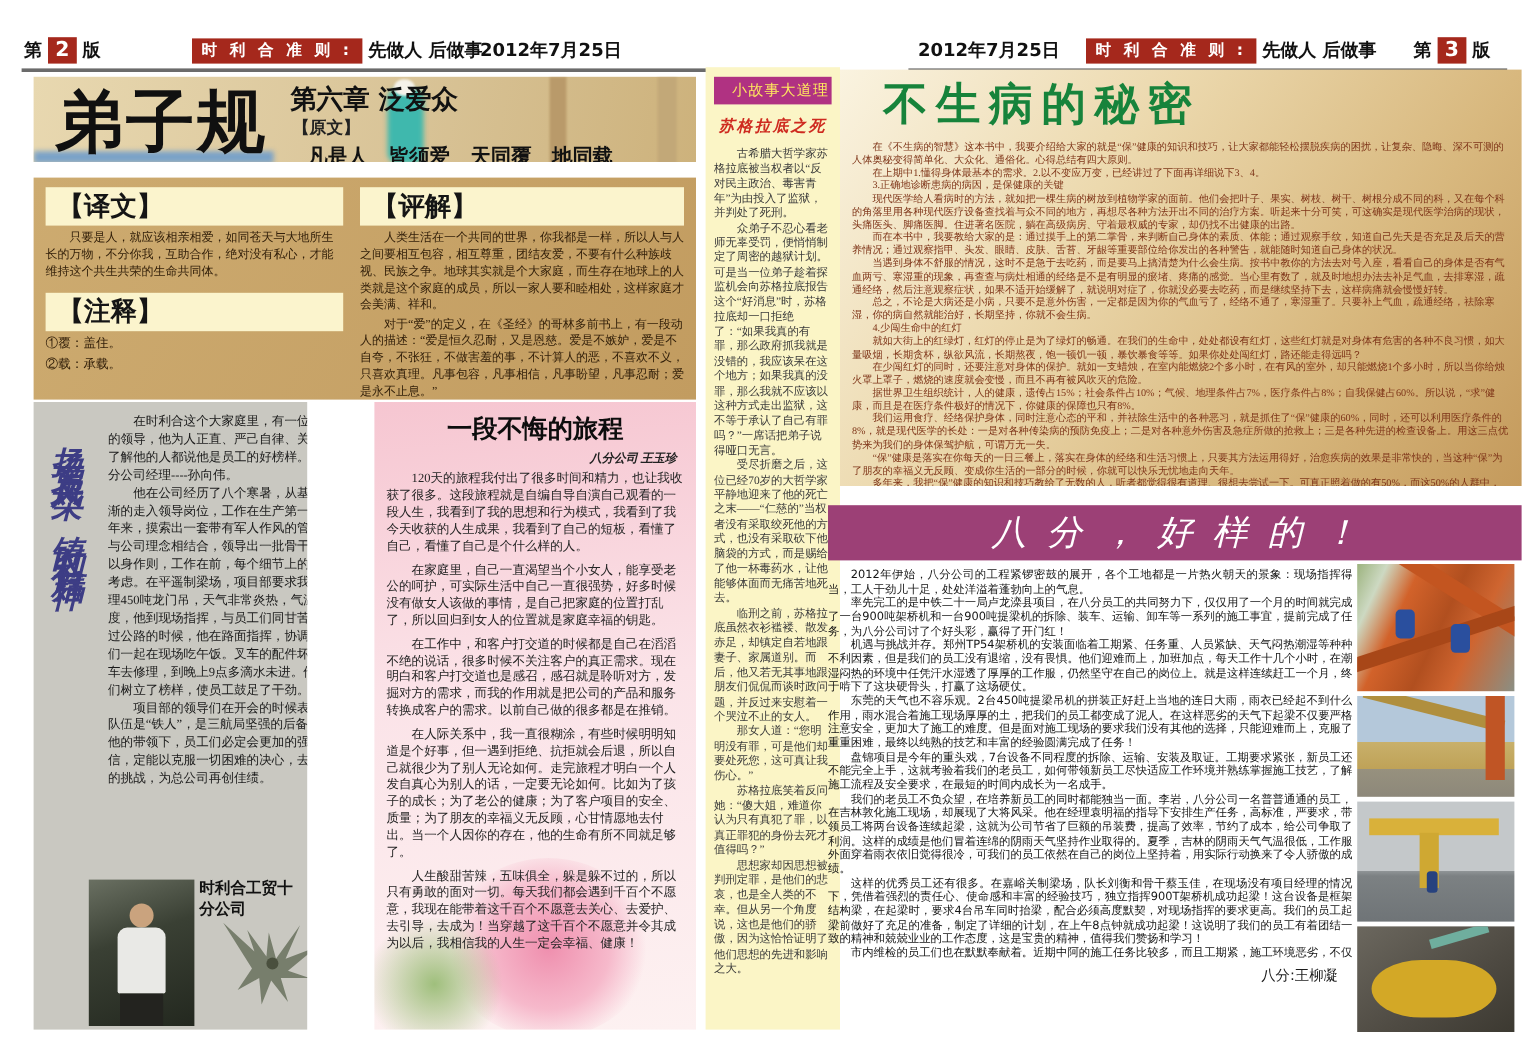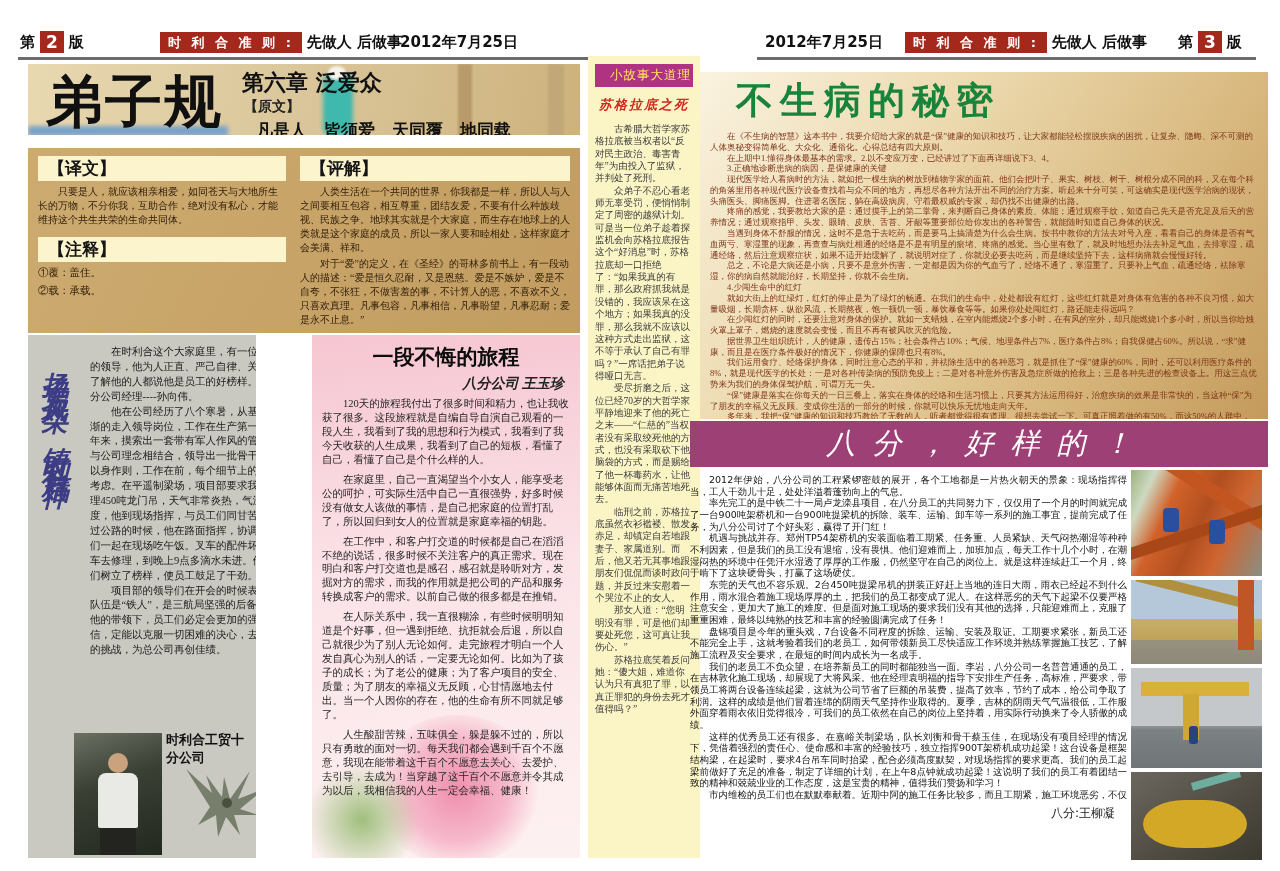--- a/index.html
+++ b/index.html
@@ -27,21 +27,21 @@
   .mh-title{position:absolute;left:18px;top:0px;font-family:"DejaVu Sans",sans-serif;font-weight:bold;
             font-size:57px;color:#101010;letter-spacing:2px;}
   .mh-chapter{position:absolute;left:214px;top:4px;font-family:"DejaVu Sans",sans-serif;font-weight:bold;font-size:22px;color:#111;}
   .mh-origlabel{position:absolute;left:216px;top:34px;font-family:"DejaVu Sans",sans-serif;font-weight:bold;font-size:14px;color:#222;}
   .mh-origtext{position:absolute;left:228px;top:55px;font-family:"DejaVu Sans",sans-serif;font-weight:bold;font-size:17px;color:#111;}
 
   
   .classic{left:28px;top:148px;width:552px;height:185px;background:linear-gradient(120deg,#cdab70,#c29c60);
            display:flex;gap:14px;padding:8px 10px;box-sizing:border-box;overflow:hidden;}
   .ccol1{width:248px;} .ccol2{flex:1;}
-  .secbar{background:#fbf4cd;padding:1px 10px;font-weight:bold;font-size:17px;color:#151515;margin-bottom:4px;}
+  .secbar{background:#fbf4cd;padding:1px 10px;font-weight:bold;font-size:22px;color:#151515;margin-bottom:4px;}
   .sectext{font-size:10px;line-height:1.4;color:#33200a;}
   .sectext p{margin:0 0 2px 0;text-indent:2em;}
   .notes p{text-indent:0;margin:3px 0;font-size:10.5px;}
 
   
   .graycol{left:28px;top:335px;width:228px;height:523px;background:#c9c8c1;overflow:hidden;}
   .vtitle{position:absolute;left:10px;top:16px;writing-mode:vertical-rl;font-size:26px;color:#3d3d85;
           letter-spacing:7px;font-style:italic;font-weight:bold;font-family:"DejaVu Serif",serif;}
   .leadertext{position:absolute;left:62px;top:10px;width:212px;font-size:10.5px;line-height:1.42;color:#1a1a1a;}
   .leadertext p{margin:0;text-indent:2em;}
@@ -54,34 +54,34 @@
   .eagle{position:absolute;left:150px;top:428px;width:90px;height:78px;}
 
   
   .pinkcol{left:312px;top:335px;width:268px;height:523px;overflow:hidden;box-sizing:border-box;padding:6px 10px;
            background:linear-gradient(175deg,#f6c6d1 0%,#fbe3e8 45%,#fdf1f1 100%);}
   .flower1{position:absolute;left:60px;top:380px;width:170px;height:150px;border-radius:50%;
            background:radial-gradient(circle at 50% 50%,#ef8fae 0%,#f6b9cb 45%,rgba(246,185,203,0) 72%);}
   .flower2{position:absolute;left:-10px;top:430px;width:120px;height:110px;border-radius:50%;
            background:radial-gradient(circle at 50% 50%,#9fbf7c 0%,rgba(159,191,124,0) 70%);}
   .jtitle{position:relative;text-align:center;font-family:Liberation Serif, serif;font-weight:bold;font-size:21px;color:#0d0d0d;margin:2px 0 4px 0;}
-  .jbyline{position:relative;text-align:right;font-size:14px;font-weight:bold;font-style:italic;color:#222;margin:0 6px 4px 0;}
+  .jbyline{position:relative;text-align:right;font-size:10px;font-weight:bold;font-style:italic;color:#222;margin:0 6px 4px 0;}
   .jtext{position:relative;font-size:10.5px;line-height:1.33;color:#252525;}
   .jtext p{margin:0 0 6px 0;text-indent:2em;}
 
   
   .storycol{left:588px;top:56px;width:112px;height:802px;background:#fbf5c6;overflow:hidden;box-sizing:border-box;padding:8px 7px;}
   .story-hdr{background:#b03282;color:#ffe95e;font-family:"DejaVu Sans",sans-serif;font-weight:normal;
              font-size:12.5px;text-align:right;padding:3px 2px;letter-spacing:1px;}
   .story-title{color:#ce2a1f;font-weight:bold;font-style:italic;font-size:13px;text-align:center;letter-spacing:2px;margin:9px 0;}
   .story-text{font-size:9.5px;line-height:1.3;color:#3a3a3a;}
   .story-text p{margin:0;text-indent:2em;}
 
   
-  .healthblock{left:700px;top:72px;width:568px;height:347px;overflow:hidden;
+  .healthblock{left:700px;top:58px;width:568px;height:347px;overflow:hidden;
                background:linear-gradient(125deg,#faf3e0 0%,#ecd9ae 35%,#d8b87e 70%,#c49a5c 100%);}
   .htitle{margin:4px 0 5px 36px;color:#17833b;font-family:"DejaVu Sans",sans-serif;font-weight:bold;
           font-size:37px;letter-spacing:7px;}
   .htext{padding:0 10px;font-size:8.5px;line-height:1.27;color:#7e3418;}
   .htext p{margin:0;text-indent:2em;}
 
   
   .banner{left:690px;top:421px;width:578px;height:46px;background:#9c4076;color:#ffffff;
           display:flex;align-items:center;justify-content:center;font-size:29px;letter-spacing:17px;
           font-style:italic;font-family:"DejaVu Serif",serif;text-indent:17px;}
@@ -200,20 +200,21 @@
   <div class="abs storycol">
     <div class="story-hdr">小故事大道理</div>
     <div class="story-title">苏格拉底之死</div>
     <div class="story-text">
         <p>古希腊大哲学家苏格拉底被当权者以“反对民主政治、毒害青年”为由投入了监狱，并判处了死刑。</p>
         <p>众弟子不忍心看老师无辜受罚，便悄悄制定了周密的越狱计划。可是当一位弟子趁着探监机会向苏格拉底报告这个“好消息”时，苏格拉底却一口拒绝了：“如果我真的有罪，那么政府抓我就是没错的，我应该呆在这个地方；如果我真的没罪，那么我就不应该以这种方式走出监狱，这不等于承认了自己有罪吗？”一席话把弟子说得哑口无言。</p>
         <p>受尽折磨之后，这位已经70岁的大哲学家平静地迎来了他的死亡之末——“仁慈的”当权者没有采取绞死他的方式，也没有采取砍下他脑袋的方式，而是赐给了他一杯毒药水，让他能够体面而无痛苦地死去。</p>
         <p>临刑之前，苏格拉底虽然衣衫褴褛、散发赤足，却镇定自若地跟妻子、家属道别。而后，他又若无其事地跟朋友们侃侃而谈时政问题，并反过来安慰着一个哭泣不止的女人。</p>
         <p>那女人道：“您明明没有罪，可是他们却要处死您，这可真让我伤心。”</p>
         <p>苏格拉底笑着反问她：“傻大姐，难道你认为只有真犯了罪，以真正罪犯的身份去死才值得吗？”</p>
+        <p>思想家却因思想被判刑定罪，是他们的悲哀，也是全人类的不幸。但从另一个角度说，这也是他们的骄傲，因为这恰恰证明了他们思想的先进和影响之大。</p>
       </div>
   </div>
 
   <div class="hdr-item" style="left:765px;">
     <span class="hdr-txt">2012年7月25日</span>
   </div>
   <div class="hdr-item" style="left:905px;">
     <span class="redlabel">时 利 合 准 则 :</span>
     <span class="hdr-txt">先做人 后做事</span>
   </div>
@@ -224,21 +225,21 @@
   </div>
   <div class="rule" style="left:757px;width:499px;"></div>
 
   <div class="abs healthblock">
     <div class="htitle">不生病的秘密</div>
     <div class="htext">
         <p>在《不生病的智慧》这本书中，我要介绍给大家的就是“保”健康的知识和技巧，让大家都能轻松摆脱疾病的困扰，让复杂、隐晦、深不可测的人体奥秘变得简单化、大众化、通俗化。心得总结有四大原则。</p>
         <p>在上期中1.懂得身体最基本的需求。2.以不变应万变，已经讲过了下面再详细说下3、4。</p>
         <p>3.正确地诊断患病的病因，是保健康的关键</p>
         <p>现代医学给人看病时的方法，就如把一棵生病的树放到植物学家的面前。他们会把叶子、果实、树枝、树干、树根分成不同的科，又在每个科的角落里用各种现代医疗设备查找着与众不同的地方，再想尽各种方法开出不同的治疗方案。听起来十分可笑，可这确实是现代医学治病的现状，头痛医头、脚痛医脚。住进著名医院，躺在高级病房、守着最权威的专家，却仍找不出健康的出路。</p>
-        <p>疼痛的感觉，我要教给大家的是：通过摸手上的第二掌骨，来判断自己身体的素质、体能；通过观察手纹，知道自己先天是否充足及后天的营养情况；通过观察指甲、头发、眼睛、皮肤、舌苔、牙龈等重要部位给你发出的各种警告，就能随时知道自己身体的状况。</p>
+        <p>而在本书中，我要教给大家的是：通过摸手上的第二掌骨，来判断自己身体的素质、体能；通过观察手纹，知道自己先天是否充足及后天的营养情况；通过观察指甲、头发、眼睛、皮肤、舌苔、牙龈等重要部位给你发出的各种警告，就能随时知道自己身体的状况。</p>
         <p>当遇到身体不舒服的情况，这时不是急于去吃药，而是要马上搞清楚为什么会生病。按书中教你的方法去对号入座，看看自己的身体是否有气血两亏、寒湿重的现象，再查查与病灶相通的经络是不是有明显的瘀堵、疼痛的感觉。当心里有数了，就及时地想办法去补足气血，去排寒湿，疏通经络，然后注意观察症状，如果不适开始缓解了，就说明对症了，你就没必要去吃药，而是继续坚持下去，这样病痛就会慢慢好转。</p>
         <p>总之，不论是大病还是小病，只要不是意外伤害，一定都是因为你的气血亏了，经络不通了，寒湿重了。只要补上气血，疏通经络，祛除寒湿，你的病自然就能治好，长期坚持，你就不会生病。</p>
         <p>4.少闯生命中的红灯</p>
         <p>就如大街上的红绿灯，红灯的停止是为了绿灯的畅通。在我们的生命中，处处都设有红灯，这些红灯就是对身体有危害的各种不良习惯，如大量吸烟，长期贪杯，纵欲风流，长期熬夜，饱一顿饥一顿，暴饮暴食等等。如果你处处闯红灯，路还能走得远吗？</p>
         <p>在少闯红灯的同时，还要注意对身体的保护。就如一支蜡烛，在室内能燃烧2个多小时，在有风的室外，却只能燃烧1个多小时，所以当你给烛火罩上罩子，燃烧的速度就会变慢，而且不再有被风吹灭的危险。</p>
         <p>据世界卫生组织统计，人的健康，遗传占15%；社会条件占10%；气候、地理条件占7%，医疗条件占8%；自我保健占60%。所以说，“求”健康，而且是在医疗条件极好的情况下，你健康的保障也只有8%。</p>
         <p>我们运用食疗、经络保护身体，同时注意心态的平和，并祛除生活中的各种恶习，就是抓住了“保”健康的60%，同时，还可以利用医疗条件的8%，就是现代医学的长处：一是对各种传染病的预防免疫上；二是对各种意外伤害及急症所做的抢救上；三是各种先进的检查设备上。用这三点优势来为我们的身体保驾护航，可谓万无一失。</p>
         <p>“保”健康是落实在你每天的一日三餐上，落实在身体的经络和生活习惯上，只要其方法运用得好，治愈疾病的效果是非常快的，当这种“保”为了朋友的幸福义无反顾、变成你生活的一部分的时候，你就可以快乐无忧地走向天年。</p>
         <p>多年来，我把“保”健康的知识和技巧教给了无数的人，听者都觉得很有道理、很想去尝试一下。可真正照着做的有50%，而这50%的人群中，真正能够坚持一段时间的会有10%~20%，而能长年坚持的只有不到1%~2%，而这些长年坚持的，都尝到了身体越来越好，越来越健康的甜头。</p>
       </div>

